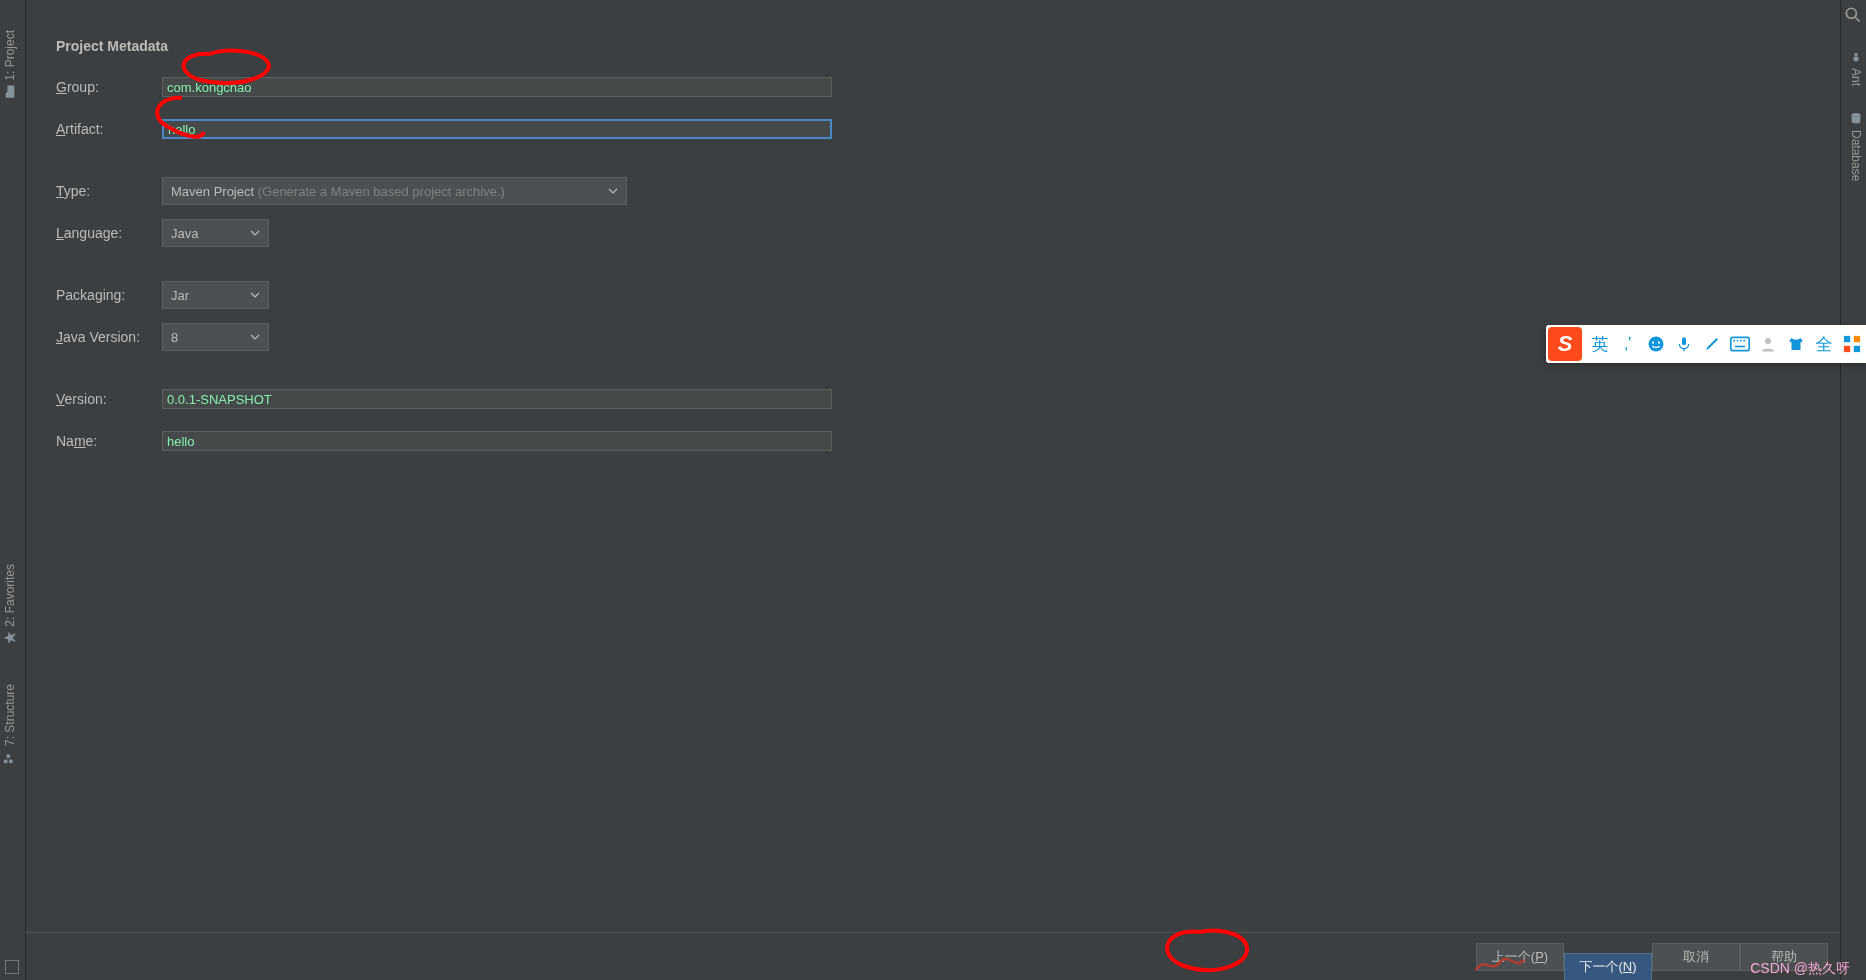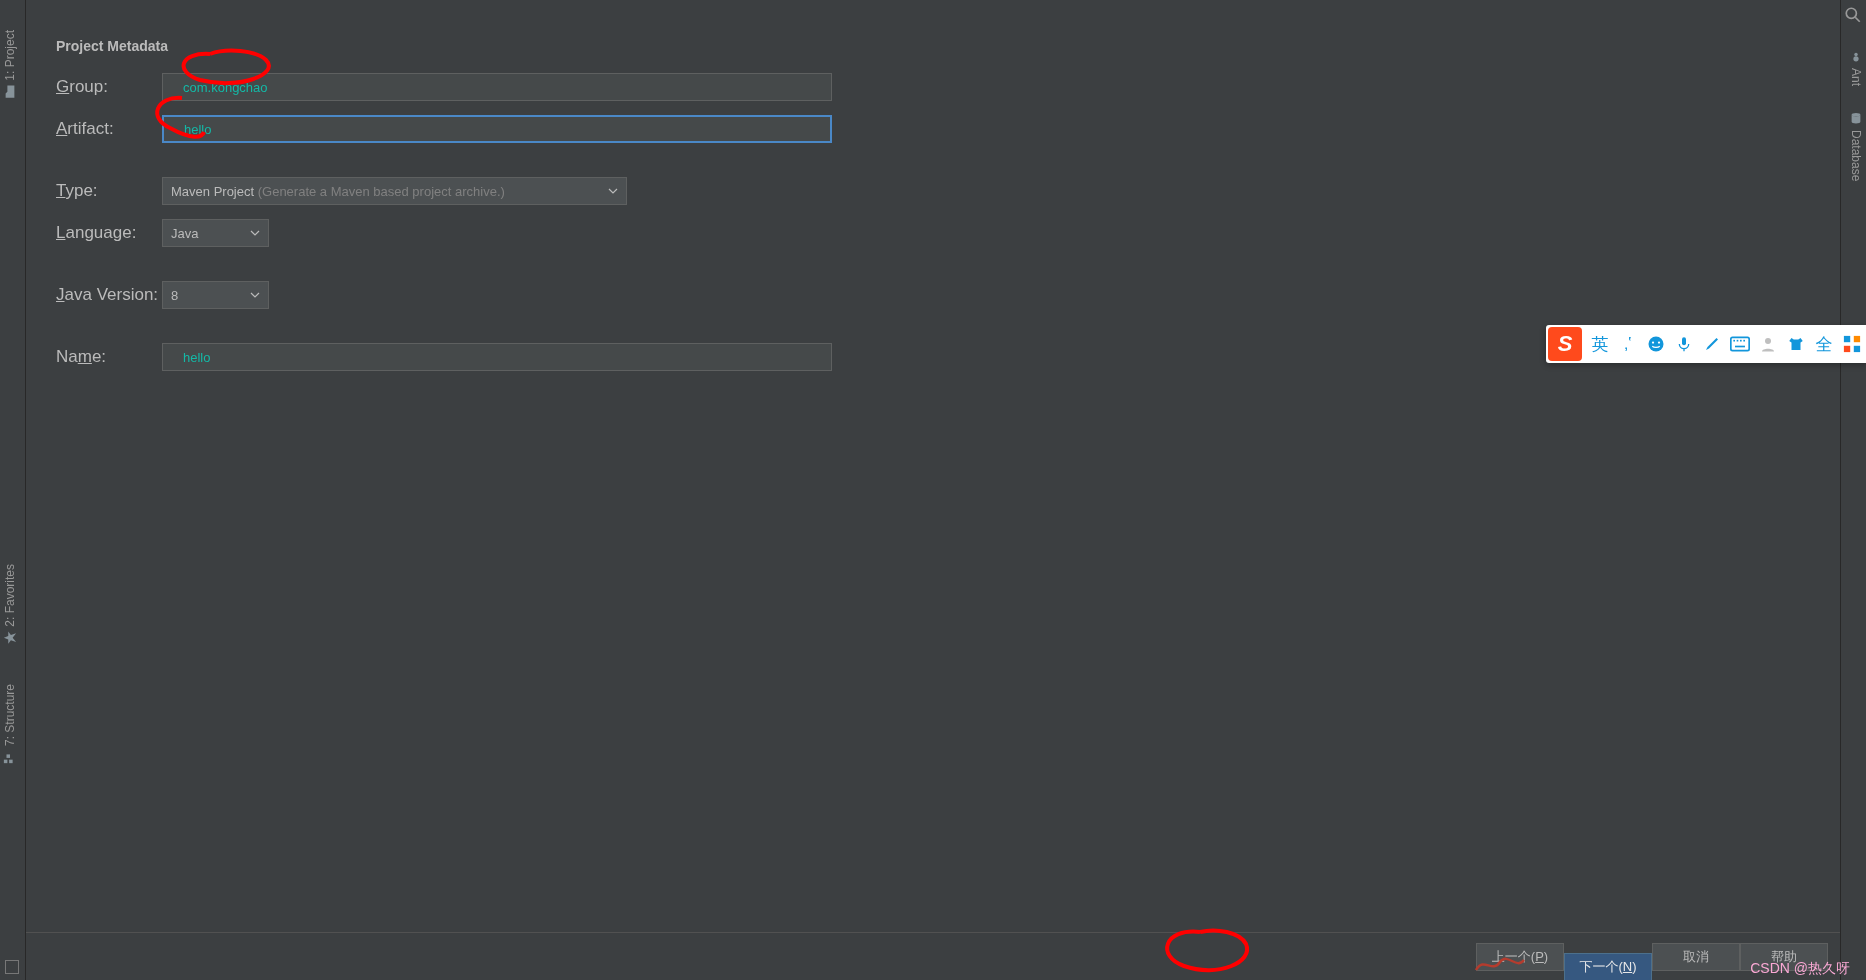--- a/index.html
+++ b/index.html
@@ -8,23 +8,23 @@
 .left-tool{position:absolute;left:0;writing-mode:vertical-rl;transform:rotate(180deg);font-size:12px;color:#999;cursor:pointer;padding:4px 3px;display:flex;align-items:center;gap:4px;}
 .left-tool svg{transform:rotate(90deg);}
 .right-sidebar{position:absolute;right:0;top:0;width:26px;height:100%;background:#3c3f41;border-left:1px solid #282828;}
 .right-tool{position:absolute;right:0;writing-mode:vertical-rl;font-size:12px;color:#999;cursor:pointer;padding:4px 3px;display:flex;align-items:center;gap:4px;}
 .search-icon-tr{position:absolute;right:4px;top:6px;color:#999;}
 .main-area{position:absolute;left:26px;right:26px;top:0;bottom:0;background:#3c3f41;}
 .dialog-content{position:absolute;left:30px;top:20px;right:30px;margin-top:18px;}
 .heading{font-weight:bold;color:#bbbbbb;font-size:14px;margin-bottom:18px;}
 .form-row{display:flex;align-items:center;margin-bottom:12px;height:30px;}
 .form-gap{height:20px;}
-.form-label{width:106px;font-size:17px;color:#bbbbbb;}
+.form-label{width:106px;font-size:14px;color:#bbbbbb;}
 .form-label .ul{text-decoration:underline;}
-.text-input{width:670px;height:28px;background:#45494a;border:1px solid #5e6060;color:#14b8a6;padding:0 20px;font-size:13px;outline:none;}
+.text-input{width:670px;height:20px;background:#45494a;border:1px solid #5e6060;color:#86efac;padding:0 4px;font-size:13px;outline:none;}
 .text-input.focused{border:2px solid #4a88c7;background:#45494a;}
 .combo{height:28px;background:#4c5052;border:1px solid #5e6060;color:#bbbbbb;padding:4px 8px;font-size:13px;display:flex;align-items:center;justify-content:space-between;cursor:pointer;position:relative;}
 .combo-small{width:107px;}
 .combo-wide{width:465px;}
 .combo .hint{color:#808080;}
 .combo-arrow{position:absolute;right:8px;top:50%;transform:translateY(-50%);}
 .bottom-bar{position:absolute;left:26px;right:26px;bottom:0;height:48px;border-top:1px solid #515151;display:flex;align-items:center;justify-content:flex-end;padding-right:12px;background:#3c3f41;}
 .dlg-btn{height:28px;min-width:88px;background:#4c5052;border:1px solid #5e6060;color:#bbbbbb;font-size:13px;padding:0 14px;cursor:pointer;}
 .dlg-btn.primary{background:#365880;border:1px solid #4c708c;color:#e8e8e8;margin-top:20px;}
 .dlg-btn .ul{text-decoration:underline;}
@@ -118,33 +118,46 @@
       <div class="combo combo-small">
         <span>Java</span>
         <svg class="combo-arrow" width="10" height="10" viewBox="0 0 10 10">
             <path d="M1 3l4 4 4-4" fill="none" stroke="#bbb" stroke-width="1.2"></path>
           </svg>
       </div>
     </div>
 
     <div class="form-gap"></div>
 
+    <div class="form-row">
+      <div class="form-label">Packagin<span class="ul">g</span>:</div>
+      <div class="combo combo-small">
+        <span>Jar</span>
+        <svg class="combo-arrow" width="10" height="10" viewBox="0 0 10 10">
+            <path d="M1 3l4 4 4-4" fill="none" stroke="#bbb" stroke-width="1.2"></path>
+          </svg>
+      </div>
+    </div>
 
     <div class="form-row">
       <div class="form-label"><span class="ul">J</span>ava Version:</div>
       <div class="combo combo-small">
         <span>8</span>
         <svg class="combo-arrow" width="10" height="10" viewBox="0 0 10 10">
             <path d="M1 3l4 4 4-4" fill="none" stroke="#bbb" stroke-width="1.2"></path>
           </svg>
       </div>
     </div>
 
     <div class="form-gap"></div>
 
+    <div class="form-row">
+      <div class="form-label"><span class="ul">V</span>ersion:</div>
+      <input class="text-input" value="0.0.1-SNAPSHOT" style="">
+    </div>
 
     <div class="form-row">
       <div class="form-label">Na<span class="ul">m</span>e:</div>
       <input class="text-input" value="hello" style="">
     </div>
 
 
   </div>
 </div>
 

